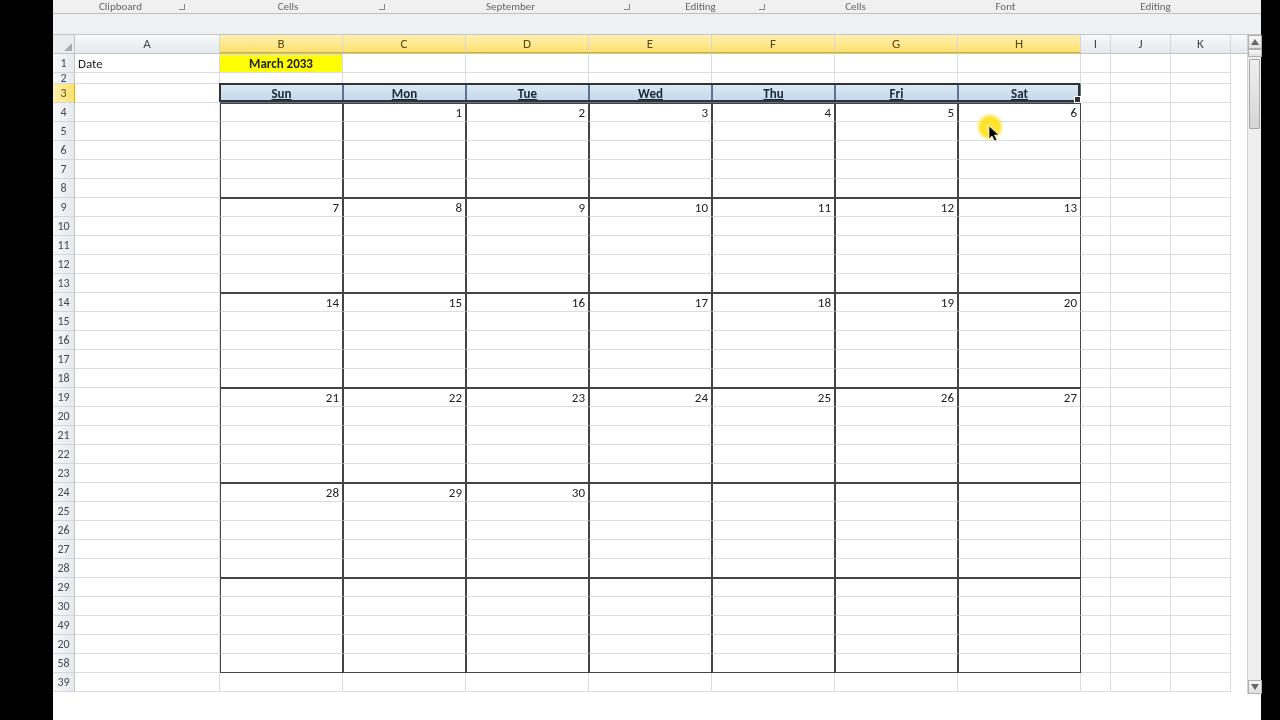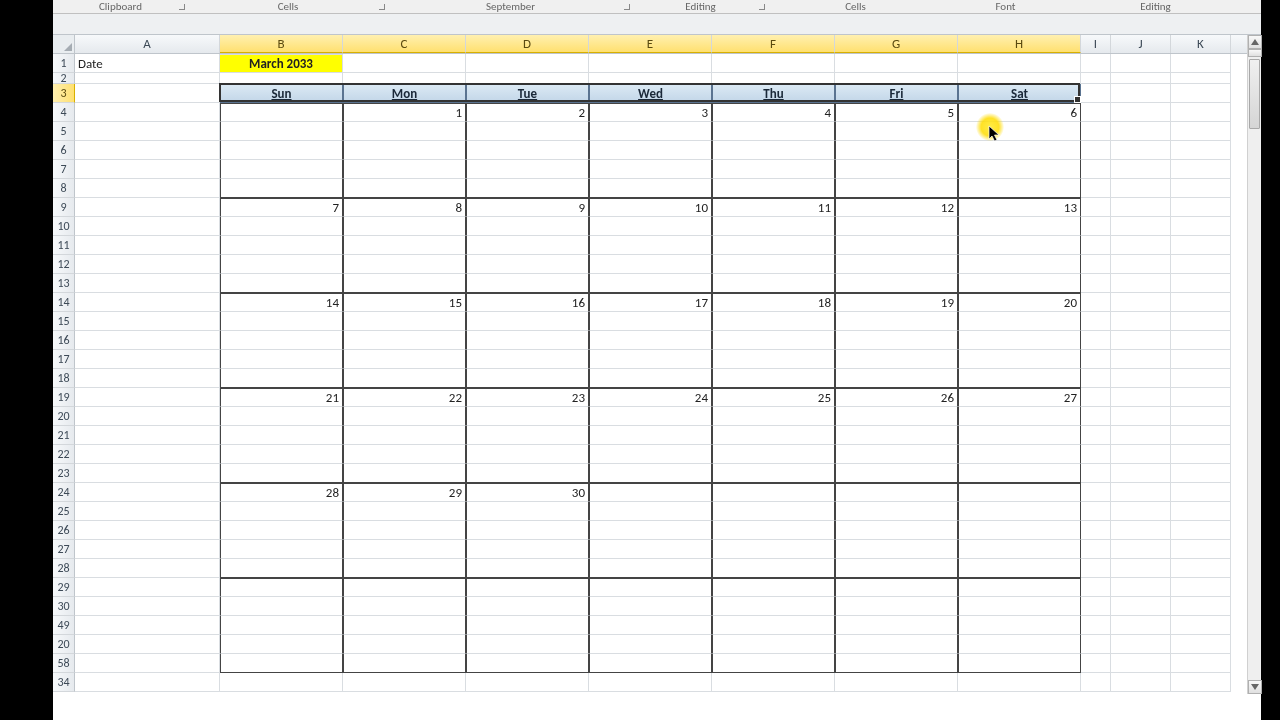--- a/index.html
+++ b/index.html
@@ -131,21 +131,21 @@
         <div class="row-h" style="height: 19px;">24</div>
         <div class="row-h" style="height: 19px;">25</div>
         <div class="row-h" style="height: 19px;">26</div>
         <div class="row-h" style="height: 19px;">27</div>
         <div class="row-h" style="height: 19px;">28</div>
         <div class="row-h" style="height: 19px;">29</div>
         <div class="row-h" style="height: 19px;">30</div>
         <div class="row-h" style="height: 19px;">49</div>
         <div class="row-h" style="height: 19px;">20</div>
         <div class="row-h" style="height: 19px;">58</div>
-        <div class="row-h" style="height: 19px;">34</div>
+        <div class="row-h" style="height: 19px;">39</div>
       </div>
     <div class="cells" id="cells">
         <div class="cell rn" style="left: 0px; top: 0px; width: 145px; height: 19px;"></div>
         <div class="cell rn" style="left: 145px; top: 0px; width: 123px; height: 19px;"></div>
         <div class="cell rn" style="left: 268px; top: 0px; width: 123px; height: 19px;"></div>
         <div class="cell rn" style="left: 391px; top: 0px; width: 123px; height: 19px;"></div>
         <div class="cell rn" style="left: 514px; top: 0px; width: 123px; height: 19px;"></div>
         <div class="cell rn" style="left: 637px; top: 0px; width: 123px; height: 19px;"></div>
         <div class="cell rn" style="left: 760px; top: 0px; width: 123px; height: 19px;"></div>
         <div class="cell rn" style="left: 883px; top: 0px; width: 123px; height: 19px;"></div>

